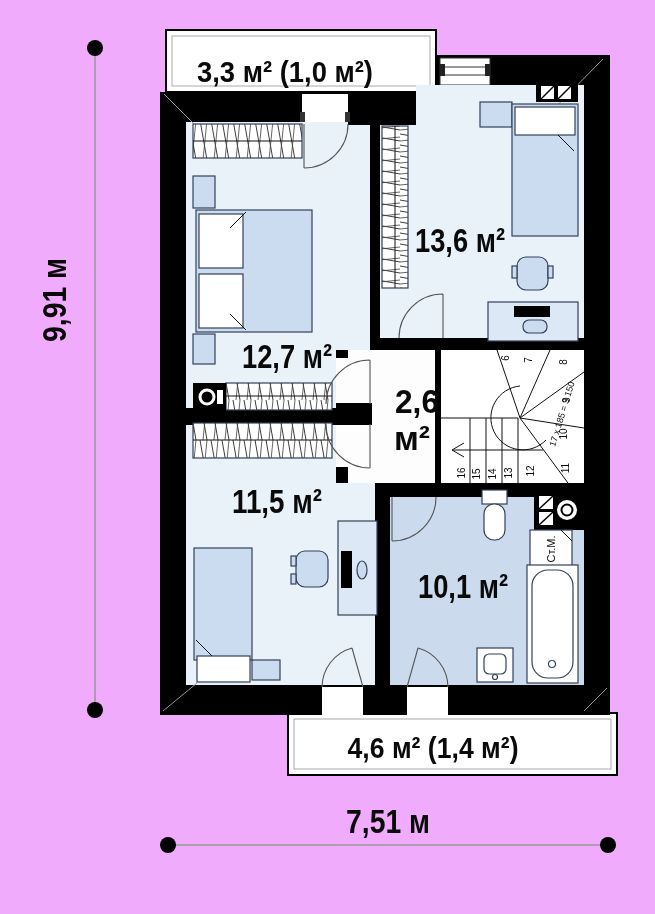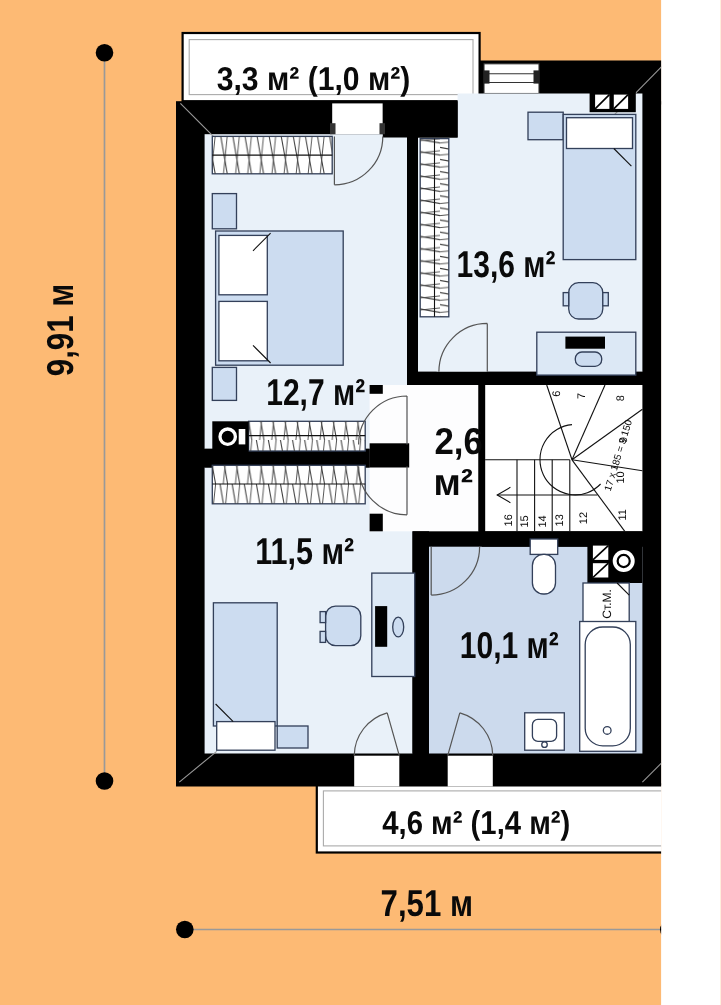--- a/index.html
+++ b/index.html
@@ -1,16 +1,16 @@
 <!DOCTYPE html>
 <html><head>
 <meta charset="utf-8">
 <style>
   html,body{margin:0;padding:0;background:#ffffff;}
-  #canvas{position:relative;width:601px;height:914px;background:#fdba74;overflow:hidden;}
+  #canvas{position:relative;width:655px;height:914px;background:#f0abfc;overflow:hidden;}
   svg{position:absolute;left:0;top:0;}
   text{font-family:"Liberation Sans", sans-serif;fill:#0a0a0a;}
   .room-label{font-size:34px;font-weight:bold;}
   .balcony-label{font-size:30px;font-weight:bold;}
   .dim-label{font-size:34px;font-weight:bold;}
   .stair-num{font-size:10px;font-weight:normal;}
   .stair-formula{font-size:9px;font-weight:normal;}
   .appliance-label{font-size:11px;font-weight:normal;}
   .wall{fill:#000000;}
   .roomfill{stroke:none;}

